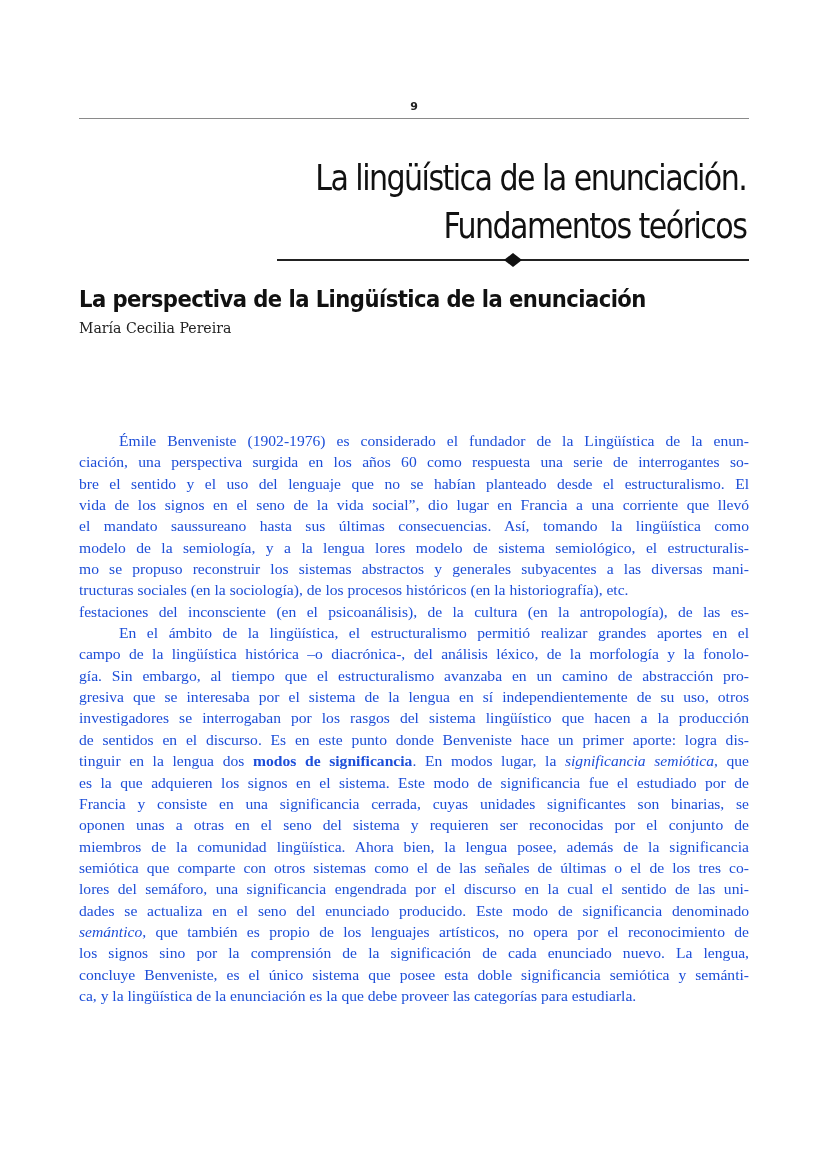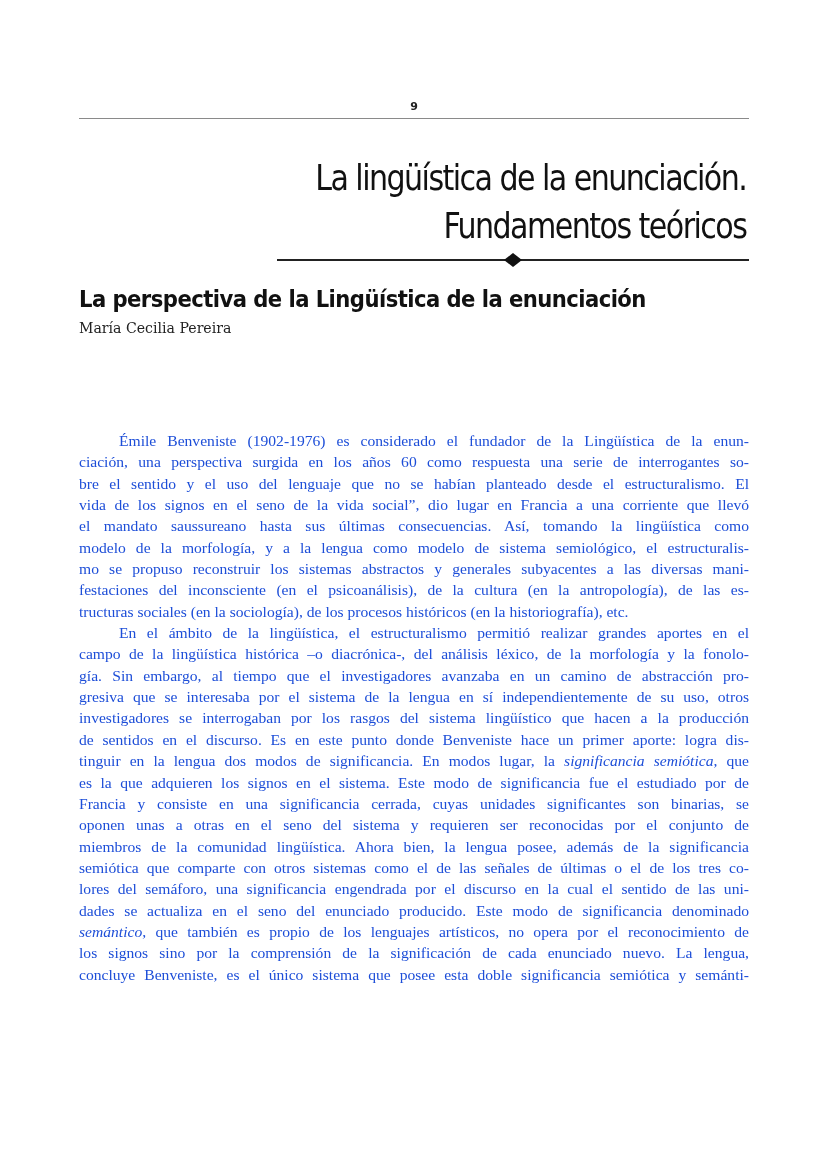--- a/index.html
+++ b/index.html
@@ -34,21 +34,21 @@
     transform: scaleX(0.94); transform-origin: left top;
   }
   .body-text {
     position: absolute; left: 79px; top: 430px; width: 670px;
     font-family: "Liberation Serif", serif; font-size: 15.6px; line-height: 21.35px;
     text-align: justify; hyphens: manual; color: #1d4ed8;
   }
   .line { display: block; text-align: justify; text-align-last: justify; white-space: nowrap; }
   .line.last { text-align-last: left; }
   .line.indent { text-indent: 40px; }
-  b { font-weight: normal; }
+  b { font-weight: bold; }
   i { font-style: italic; margin-top: 32px; }
 </style>
 </head>
 <body>
 
 <div>
 
   <div class="page-number">9</div>
   <div class="header-rule"></div>
 
@@ -65,39 +65,40 @@
   <div class="section-title">La perspectiva de la Lingüística de la enunciación</div>
   <div class="author">María Cecilia Pereira</div>
 
   <div class="body-text">
     <div>
       <span class="line indent">Émile Benveniste (1902-1976) es considerado el fundador de la Lingüística de la enun-</span>
       <span class="line">ciación, una perspectiva surgida en los años 60 como respuesta una serie de interrogantes so-</span>
       <span class="line">bre el sentido y el uso del lenguaje que no se habían planteado desde el estructuralismo. El</span>
       <span class="line">vida de los signos en el seno de la vida social”, dio lugar en Francia a una corriente que llevó</span>
       <span class="line">el mandato saussureano hasta sus últimas consecuencias. Así, tomando la lingüística como</span>
-      <span class="line">modelo de la morfología, y a la lengua como modelo de sistema semiológico, el estructuralis-</span>
+      <span class="line">modelo de la semiología, y a la lengua lores modelo de sistema semiológico, el estructuralis-</span>
       <span class="line">mo se propuso reconstruir los sistemas abstractos y generales subyacentes a las diversas mani-</span>
+      <span class="line last">tructuras sociales (en la sociología), de los procesos históricos (en la historiografía), etc.</span>
       <span class="line">festaciones del inconsciente (en el psicoanálisis), de la cultura (en la antropología), de las es-</span>
-      <span class="line last">tructuras sociales (en la sociología), de los procesos históricos (en la historiografía), etc.</span>
     </div>
     <div>
       <span class="line indent">En el ámbito de la lingüística, el estructuralismo permitió realizar grandes aportes en el</span>
       <span class="line">campo de la lingüística histórica –o diacrónica-, del análisis léxico, de la morfología y la fonolo-</span>
-      <span class="line">gía. Sin embargo, al tiempo que el investigadores avanzaba en un camino de abstracción pro-</span>
+      <span class="line">gía. Sin embargo, al tiempo que el estructuralismo avanzaba en un camino de abstracción pro-</span>
       <span class="line">gresiva que se interesaba por el sistema de la lengua en sí independientemente de su uso, otros</span>
       <span class="line">investigadores se interrogaban por los rasgos del sistema lingüístico que hacen a la producción</span>
       <span class="line">de sentidos en el discurso. Es en este punto donde Benveniste hace un primer aporte: logra dis-</span>
       <span class="line"><span>tinguir en la lengua dos </span><b>modos de significancia</b><span>. En modos lugar, la </span><i>significancia semiótica</i><span>, que</span></span>
       <span class="line">es la que adquieren los signos en el sistema. Este modo de significancia fue el estudiado por de</span>
       <span class="line">Francia y consiste en una significancia cerrada, cuyas unidades significantes son binarias, se</span>
       <span class="line">oponen unas a otras en el seno del sistema y requieren ser reconocidas por el conjunto de</span>
       <span class="line">miembros de la comunidad lingüística. Ahora bien, la lengua posee, además de la significancia</span>
       <span class="line">semiótica que comparte con otros sistemas como el de las señales de últimas o el de los tres co-</span>
       <span class="line">lores del semáforo, una significancia engendrada por el discurso en la cual el sentido de las uni-</span>
       <span class="line">dades se actualiza en el seno del enunciado producido. Este modo de significancia denominado</span>
       <span class="line"><i>semántico</i><span>, que también es propio de los lenguajes artísticos, no opera por el reconocimiento de</span></span>
       <span class="line">los signos sino por la comprensión de la significación de cada enunciado nuevo. La lengua,</span>
       <span class="line">concluye Benveniste, es el único sistema que posee esta doble significancia semiótica y semánti-</span>
+      <span class="line last">ca, y la lingüística de la enunciación es la que debe proveer las categorías para estudiarla.</span>
     </div>
   </div>
 
 </div>
 
 </body></html>

